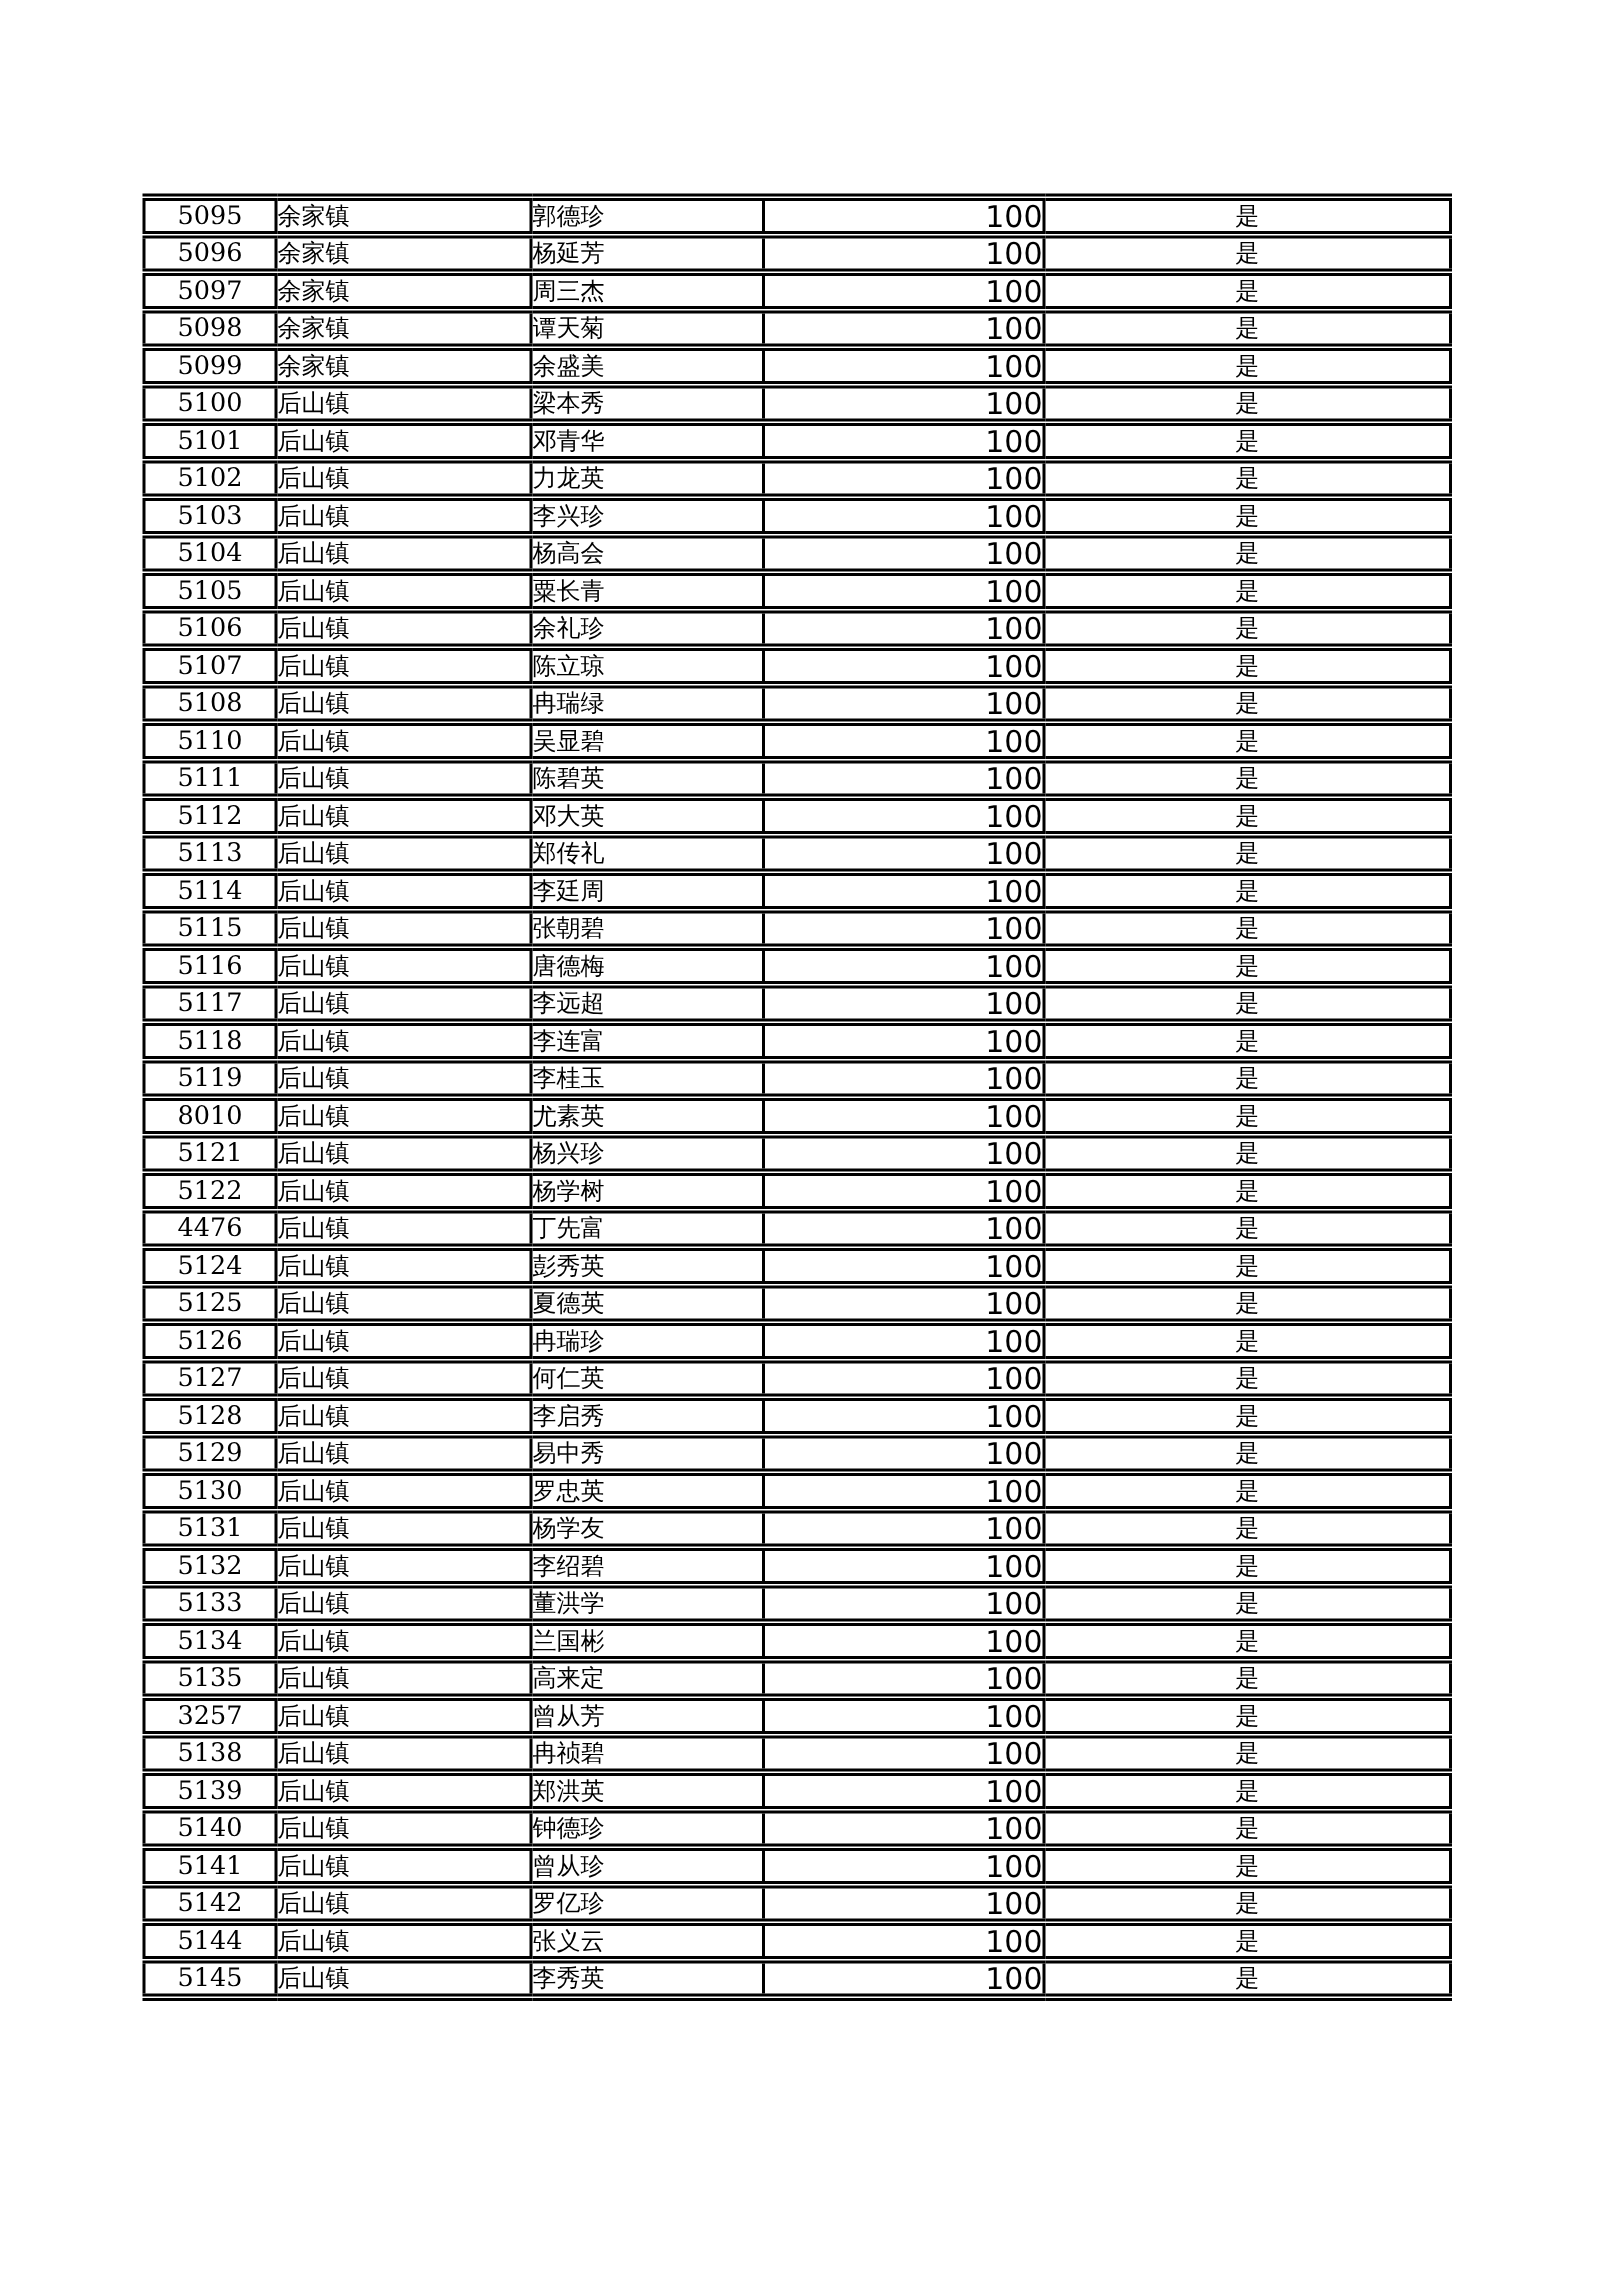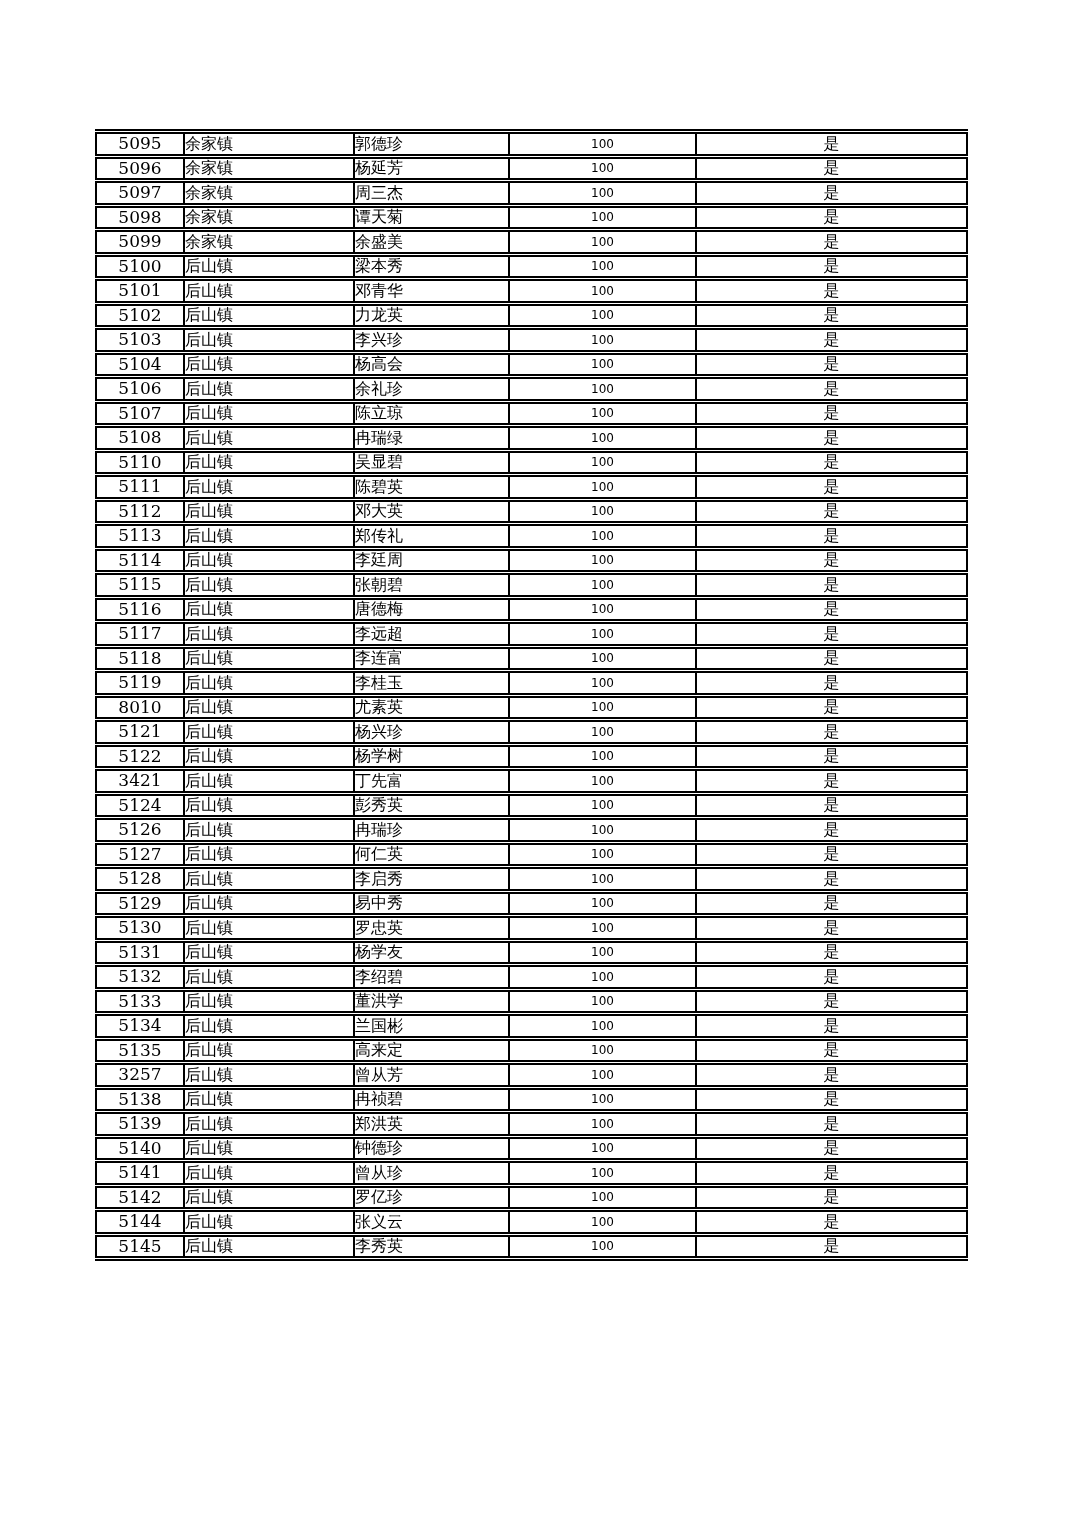--- a/index.html
+++ b/index.html
@@ -53,24 +53,24 @@
     font-family: "DejaVu Serif", "Liberation Serif", serif;
     font-size: 17px;
   }
   td.cell-town, td.cell-name {
     text-align: left;
     padding-left: 5px;
     font-family: "DejaVu Serif", "Liberation Serif", serif;
     font-size: 16px;
   }
   td.cell-score {
-    text-align: center;
+    text-align: right;
     padding-left: 3px;
     font-family: "DejaVu Sans", "Liberation Sans", sans-serif;
-    font-size: 12px;
+    font-size: 20px;
   }
   td.cell-confirm {
     text-align: center;
     font-family: "DejaVu Serif", "Liberation Serif", serif;
     font-size: 16px;
   }
 </style>
 </head>
 <body>
 
@@ -149,20 +149,27 @@
           <td class="cell-confirm">是</td>
         </tr>
         <tr>
           <td class="cell-serial">5104</td>
           <td class="cell-town">后山镇</td>
           <td class="cell-name">杨高会</td>
           <td class="cell-score">100</td>
           <td class="cell-confirm">是</td>
         </tr>
         <tr>
+          <td class="cell-serial">5105</td>
+          <td class="cell-town">后山镇</td>
+          <td class="cell-name">粟长青</td>
+          <td class="cell-score">100</td>
+          <td class="cell-confirm">是</td>
+        </tr>
+        <tr>
           <td class="cell-serial">5106</td>
           <td class="cell-town">后山镇</td>
           <td class="cell-name">余礼珍</td>
           <td class="cell-score">100</td>
           <td class="cell-confirm">是</td>
         </tr>
         <tr>
           <td class="cell-serial">5107</td>
           <td class="cell-town">后山镇</td>
           <td class="cell-name">陈立琼</td>
@@ -261,30 +268,37 @@
           <td class="cell-confirm">是</td>
         </tr>
         <tr>
           <td class="cell-serial">5122</td>
           <td class="cell-town">后山镇</td>
           <td class="cell-name">杨学树</td>
           <td class="cell-score">100</td>
           <td class="cell-confirm">是</td>
         </tr>
         <tr>
-          <td class="cell-serial">3421</td>
+          <td class="cell-serial">4476</td>
           <td class="cell-town">后山镇</td>
           <td class="cell-name">丁先富</td>
           <td class="cell-score">100</td>
           <td class="cell-confirm">是</td>
         </tr>
         <tr>
           <td class="cell-serial">5124</td>
           <td class="cell-town">后山镇</td>
           <td class="cell-name">彭秀英</td>
+          <td class="cell-score">100</td>
+          <td class="cell-confirm">是</td>
+        </tr>
+        <tr>
+          <td class="cell-serial">5125</td>
+          <td class="cell-town">后山镇</td>
+          <td class="cell-name">夏德英</td>
           <td class="cell-score">100</td>
           <td class="cell-confirm">是</td>
         </tr>
         <tr>
           <td class="cell-serial">5126</td>
           <td class="cell-town">后山镇</td>
           <td class="cell-name">冉瑞珍</td>
           <td class="cell-score">100</td>
           <td class="cell-confirm">是</td>
         </tr>

